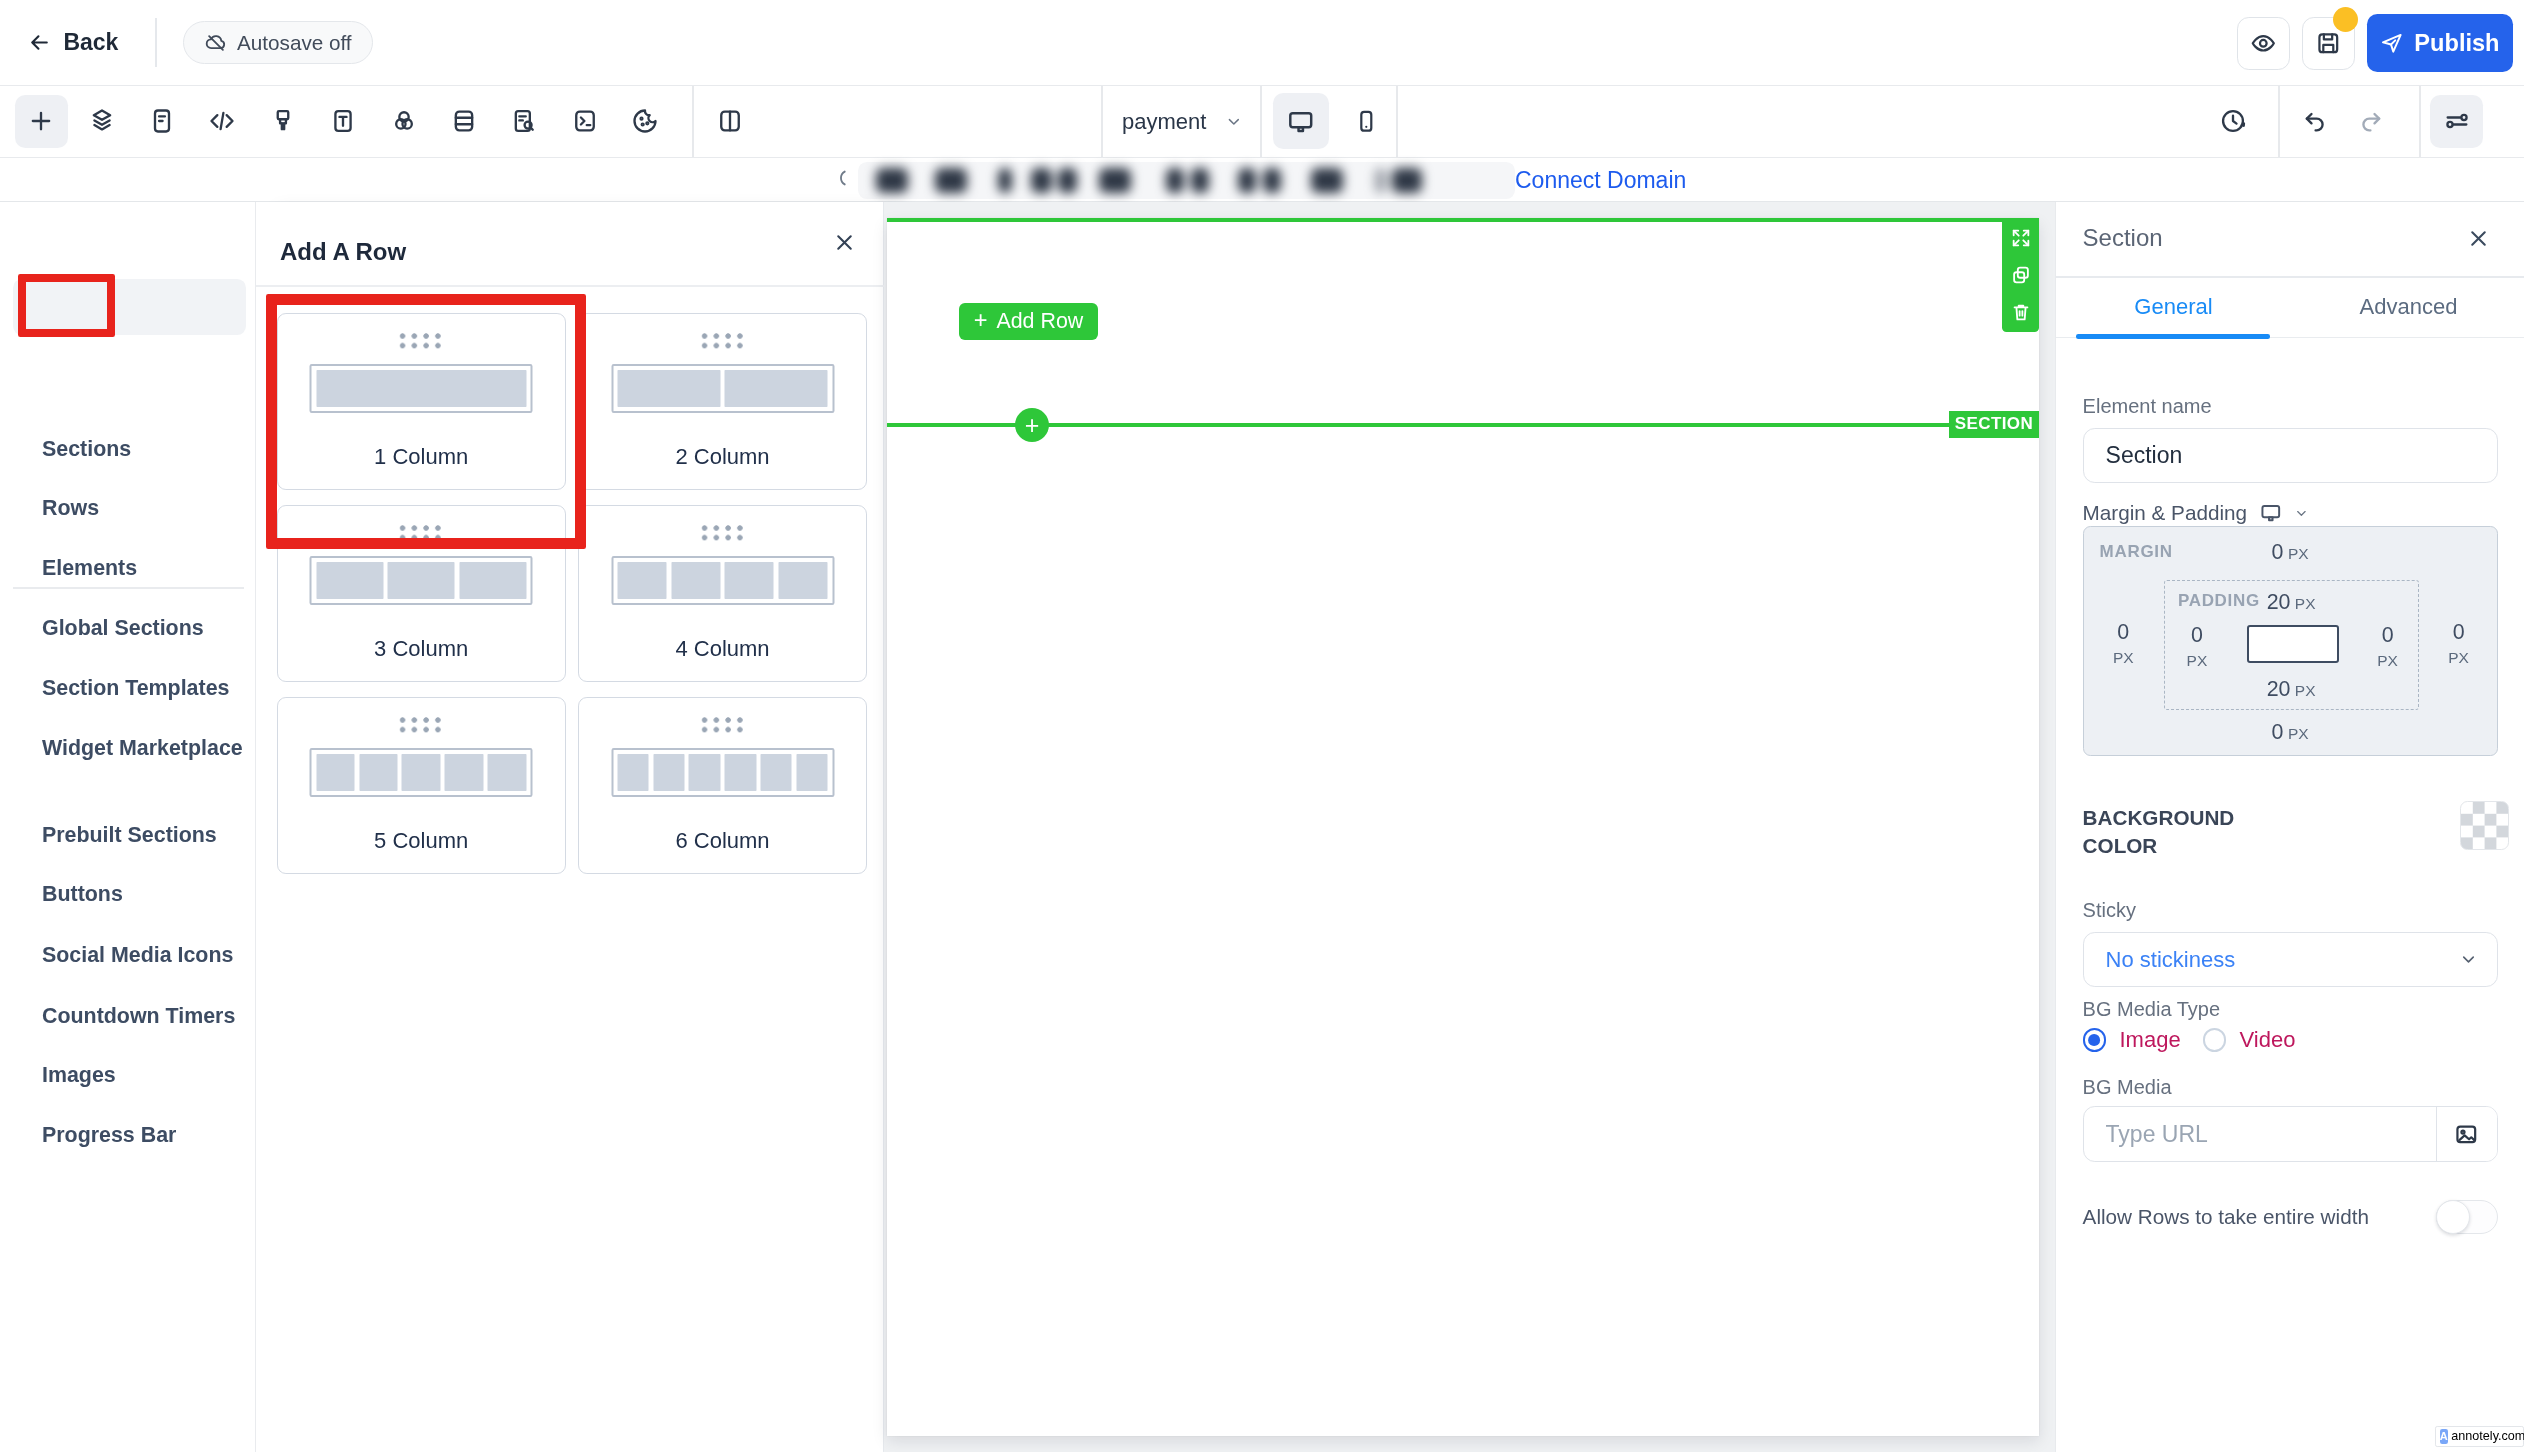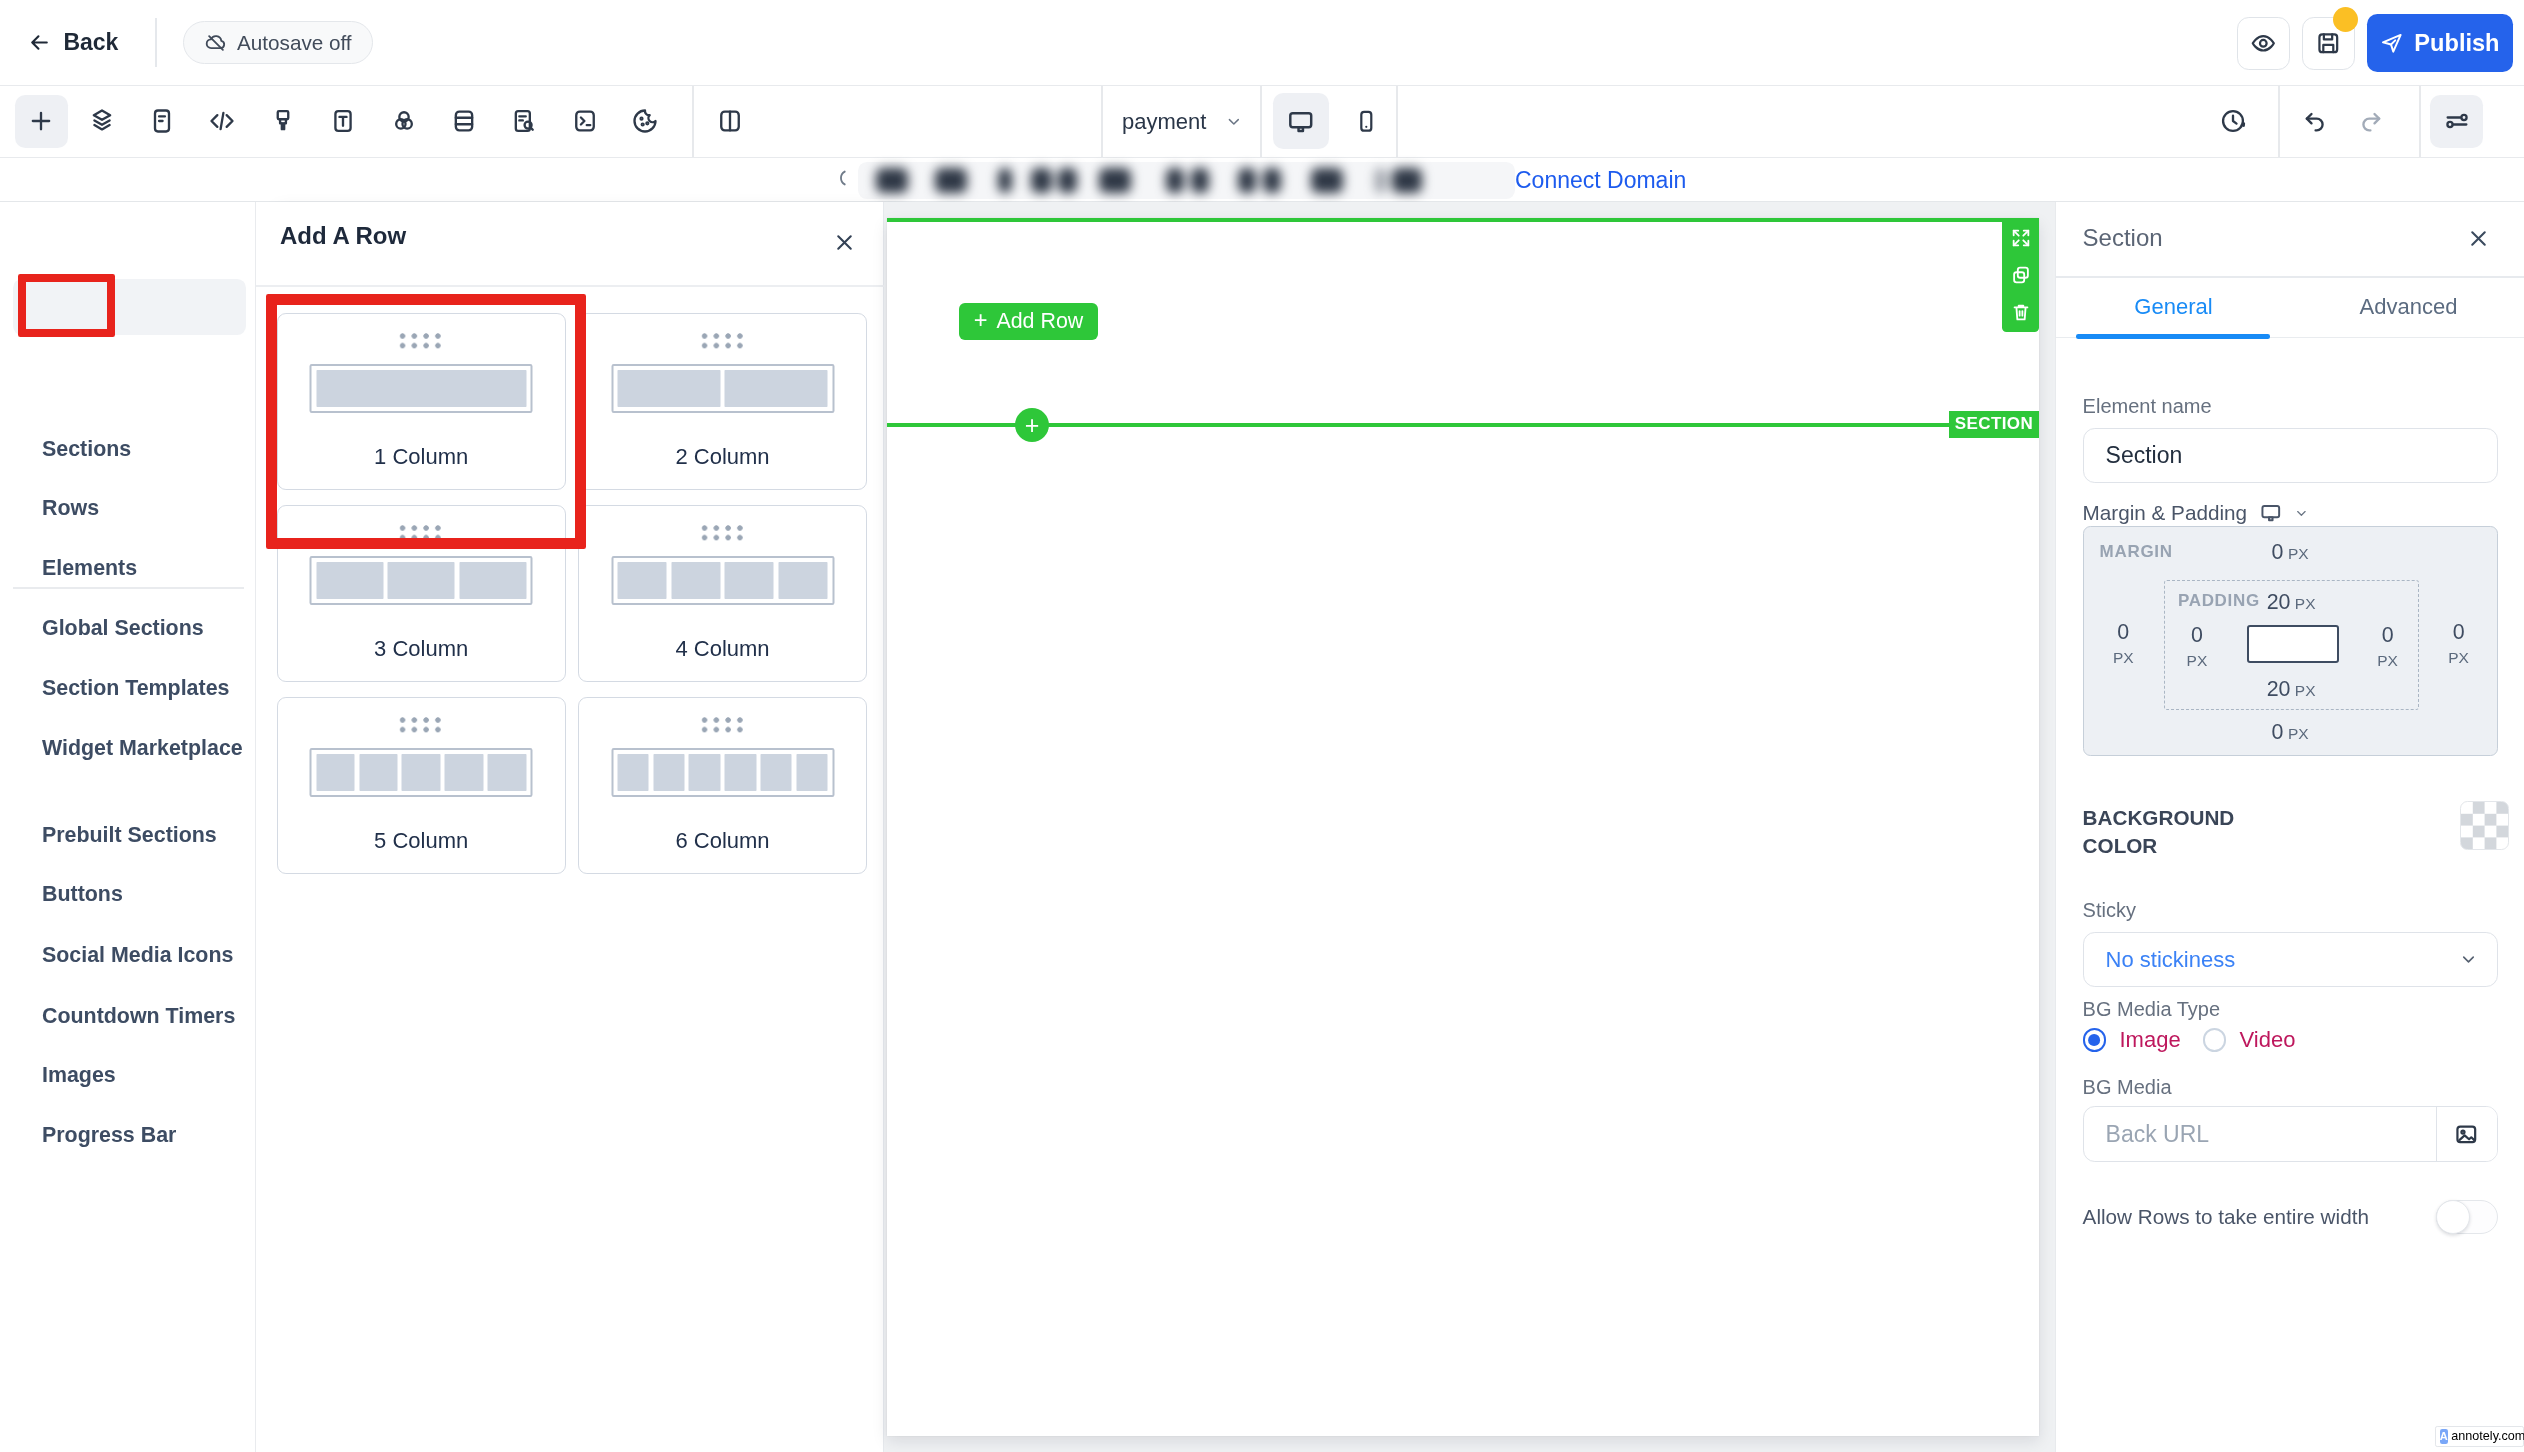--- a/index.html
+++ b/index.html
@@ -38,21 +38,21 @@
   .connect { position:absolute; left:1515px; top:8.9px; font-size:23px; color:#1d5bee; font-weight:500; cursor:pointer; }
 
   
   .sidebar { position:absolute; left:0; top:202px; width:256px; height:1251px; background:#fff; border-right:1.5px solid #e9ebee; }
   .side-item { position:absolute; left:42px; font-size:21.4px; font-weight:600; color:#3d4c63; line-height:29.5px; cursor:pointer; white-space:nowrap; }
   .rows-pill { position:absolute; left:12.6px; top:77px; width:233px; height:56px; background:#f1f3f6; border-radius:8.9px; }
   .side-divider { position:absolute; left:12.6px; top:385px; width:231px; height:1.5px; background:#e9ebee; }
 
   
   .rowpanel { position:absolute; left:256px; top:202px; width:628px; height:1251px; background:#fff; border-right:0.7px solid #e6e9ed; box-shadow:10.3px 0 19px -10.3px rgba(15,23,42,.12); }
-  .rp-title { position:absolute; left:24px; top:20px; font-size:24px; font-weight:600; color:#1e293b; }
+  .rp-title { position:absolute; left:24px; top:36px; font-size:24px; font-weight:600; color:#1e293b; }
   .rp-close { position:absolute; left:576px; top:28px; color:#334155; cursor:pointer; }
   .rp-divider { position:absolute; left:0; top:83px; width:628px; height:1.5px; background:#eceef1; }
   .card { position:absolute; width:289px; height:177px; background:#fff; border:1.5px solid #d4dae3; border-radius:8.9px; cursor:pointer; }
   .card .dots { position:absolute; left:50%; top:19px; transform:translateX(-50%); width:43px; height:17.7px;
     background:radial-gradient(circle at 3px 3px, #9aa6b5 2.4px, transparent 3px); background-size:11.8px 9.6px; }
   .card .prev { position:absolute; left:50%; top:50px; transform:translateX(-50%); width:223px; height:49px; border:2.2px solid #b8c1ce; border-radius:2.2px; padding:4.4px; display:flex; gap:4.4px; background:#fff; }
   .card .prev .blk { flex:1; background:#ccd4df; border-radius:0.7px; }
   .card .clabel { position:absolute; left:0; right:0; bottom:19px; text-align:center; font-size:22px; color:#21304a; }
 
   .red-outline { position:absolute; border:11px solid #e8231c; border-radius:2.2px; z-index:60; pointer-events:none; }
@@ -492,21 +492,21 @@
         <span>Image</span>
       </div>
       <div class="radio">
         <span class="rdot"></span>
         <span>Video</span>
       </div>
     </div>
 
     <div class="flabel" style="top:874px;">BG Media</div>
     <div class="media-input">
-      <span class="ph">Back URL</span>
+      <span class="ph">Type URL</span>
       <span class="pick">
         <svg class="ic" width="26.6" height="26.6" viewBox="0 0 24 24">
             <rect x="4" y="5" width="16" height="14" rx="2.5"></rect>
             <circle cx="9" cy="10" r="1.4"></circle>
             <path d="m6 17 4.5-4 4 3.5 2-1.8 2.5 2.3"></path>
           </svg>
       </span>
     </div>
 
     <div class="allow-row">

